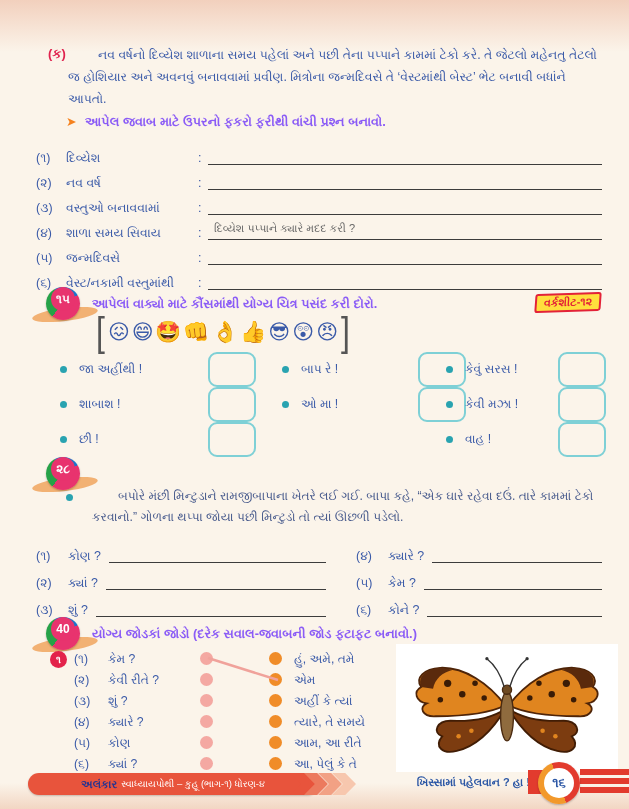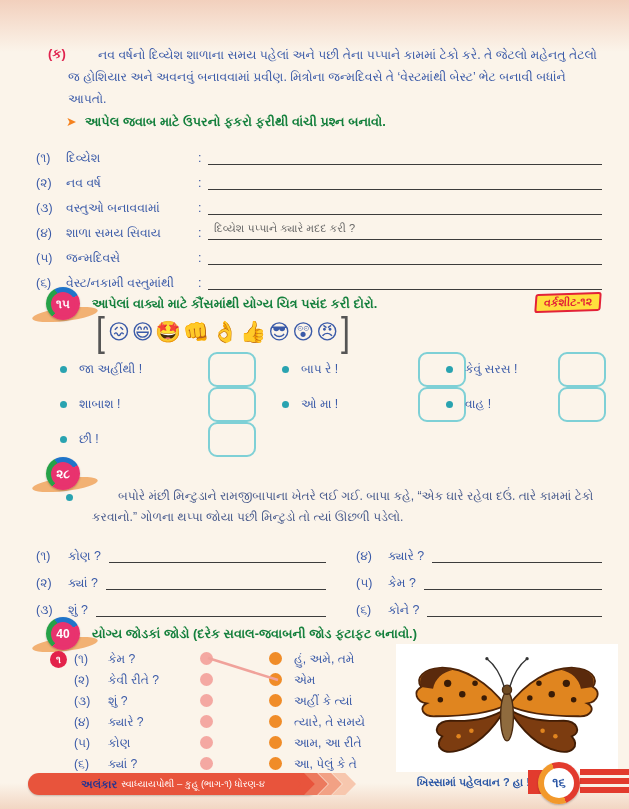--- a/index.html
+++ b/index.html
@@ -3,39 +3,39 @@
 <meta charset="utf-8">
 <style>
   html,body{margin:0;padding:0;}
   body{background:#888;display:flex;justify-content:center;}
   .page{position:relative;width:629px;height:809px;background:#fbf4ea;overflow:hidden;
         font-family:"Liberation Sans","DejaVu Sans",sans-serif;color:#3a5aa8;}
   .top-band{position:absolute;top:0;left:0;right:0;height:52px;
         background:linear-gradient(180deg,#f2d0bd 0%,rgba(246,226,211,0) 100%);}
   .bottom-band{position:absolute;bottom:0;left:0;right:0;height:26px;
         background:linear-gradient(0deg,#f2d6c3 0%,rgba(243,214,196,0) 100%);}
-  .red-h{color:#15803d;font-weight:bold;font-size:12.8px;}
+  .red-h{color:#8b5cf6;font-weight:bold;font-size:12.8px;}
   
   .k-label{position:absolute;left:48px;top:46px;color:#e0234e;font-weight:bold;font-size:13px;}
   .k-text{position:absolute;left:68px;top:44px;width:530px;font-size:12.4px;line-height:22px;
         text-indent:30px;font-weight:500;}
   .prompt{position:absolute;left:66px;top:114px;font-size:12.6px;}
   .prompt .arr{color:#f5821f;font-weight:bold;margin-right:5px;}
   
   .fills{position:absolute;left:36px;top:140px;width:566px;}
   .frow{display:flex;align-items:flex-end;height:25px;font-size:12.4px;font-weight:500;}
   .frow .n{width:30px;}
   .frow .lb{width:132px;}
   .frow .cl{width:10px;}
   .fline{flex:1;border-bottom:1.6px solid #3c3c3c;height:17px;font-size:11px;color:#666;
         padding-left:6px;font-weight:400;}
   
   .sball{position:absolute;width:34px;height:33px;border-radius:50%;
         background:conic-gradient(from 220deg,#26a147 0 110deg,#1f74c9 110deg 200deg,#e8336e 200deg 360deg);
-        display:flex;align-items:center;justify-content:center;box-shadow:0 1px 2px rgba(0,0,0,.25);}
+        display:flex;justify-content:center;box-shadow:0 1px 2px rgba(0,0,0,.25);}
   .sball .inner{width:24px;height:24px;border-radius:50%;background:#e8336e;color:#fff;
         font-weight:bold;font-size:12px;display:flex;align-items:center;justify-content:center;}
   .swoosh{position:absolute;width:66px;height:13px;background:#f0a45e;border-radius:50%;
         transform:rotate(-7deg);opacity:.85;}
   .shead{position:absolute;left:92px;}
   
   .wsbadge{position:absolute;right:28px;top:293px;background:#ffdf3d;border:2px solid #e32238;
         color:#e32238;font-weight:bold;font-size:11px;padding:1px 7px;border-radius:3px;
         transform:skewX(-6deg) rotate(-2deg);}
   
@@ -192,20 +192,25 @@
     <div class="prow">
       <span class="tdot"></span>
       <span class="ptext">ઓ મા !</span>
       <span class="pbox"></span>
     </div>
   </div>
   <div class="pcol" style="left:446px;top:352px;width:160px;">
     <div class="prow">
       <span class="tdot"></span>
       <span class="ptext">કેવું સરસ !</span>
+      <span class="pbox"></span>
+    </div>
+    <div class="prow">
+      <span class="tdot"></span>
+      <span class="ptext">કેવી મઝા !</span>
       <span class="pbox"></span>
     </div>
     <div class="prow">
       <span class="tdot"></span>
       <span class="ptext">વાહ !</span>
       <span class="pbox"></span>
     </div>
   </div>
 
   <div class="swoosh" style="left:32px;top:478px;"></div>

